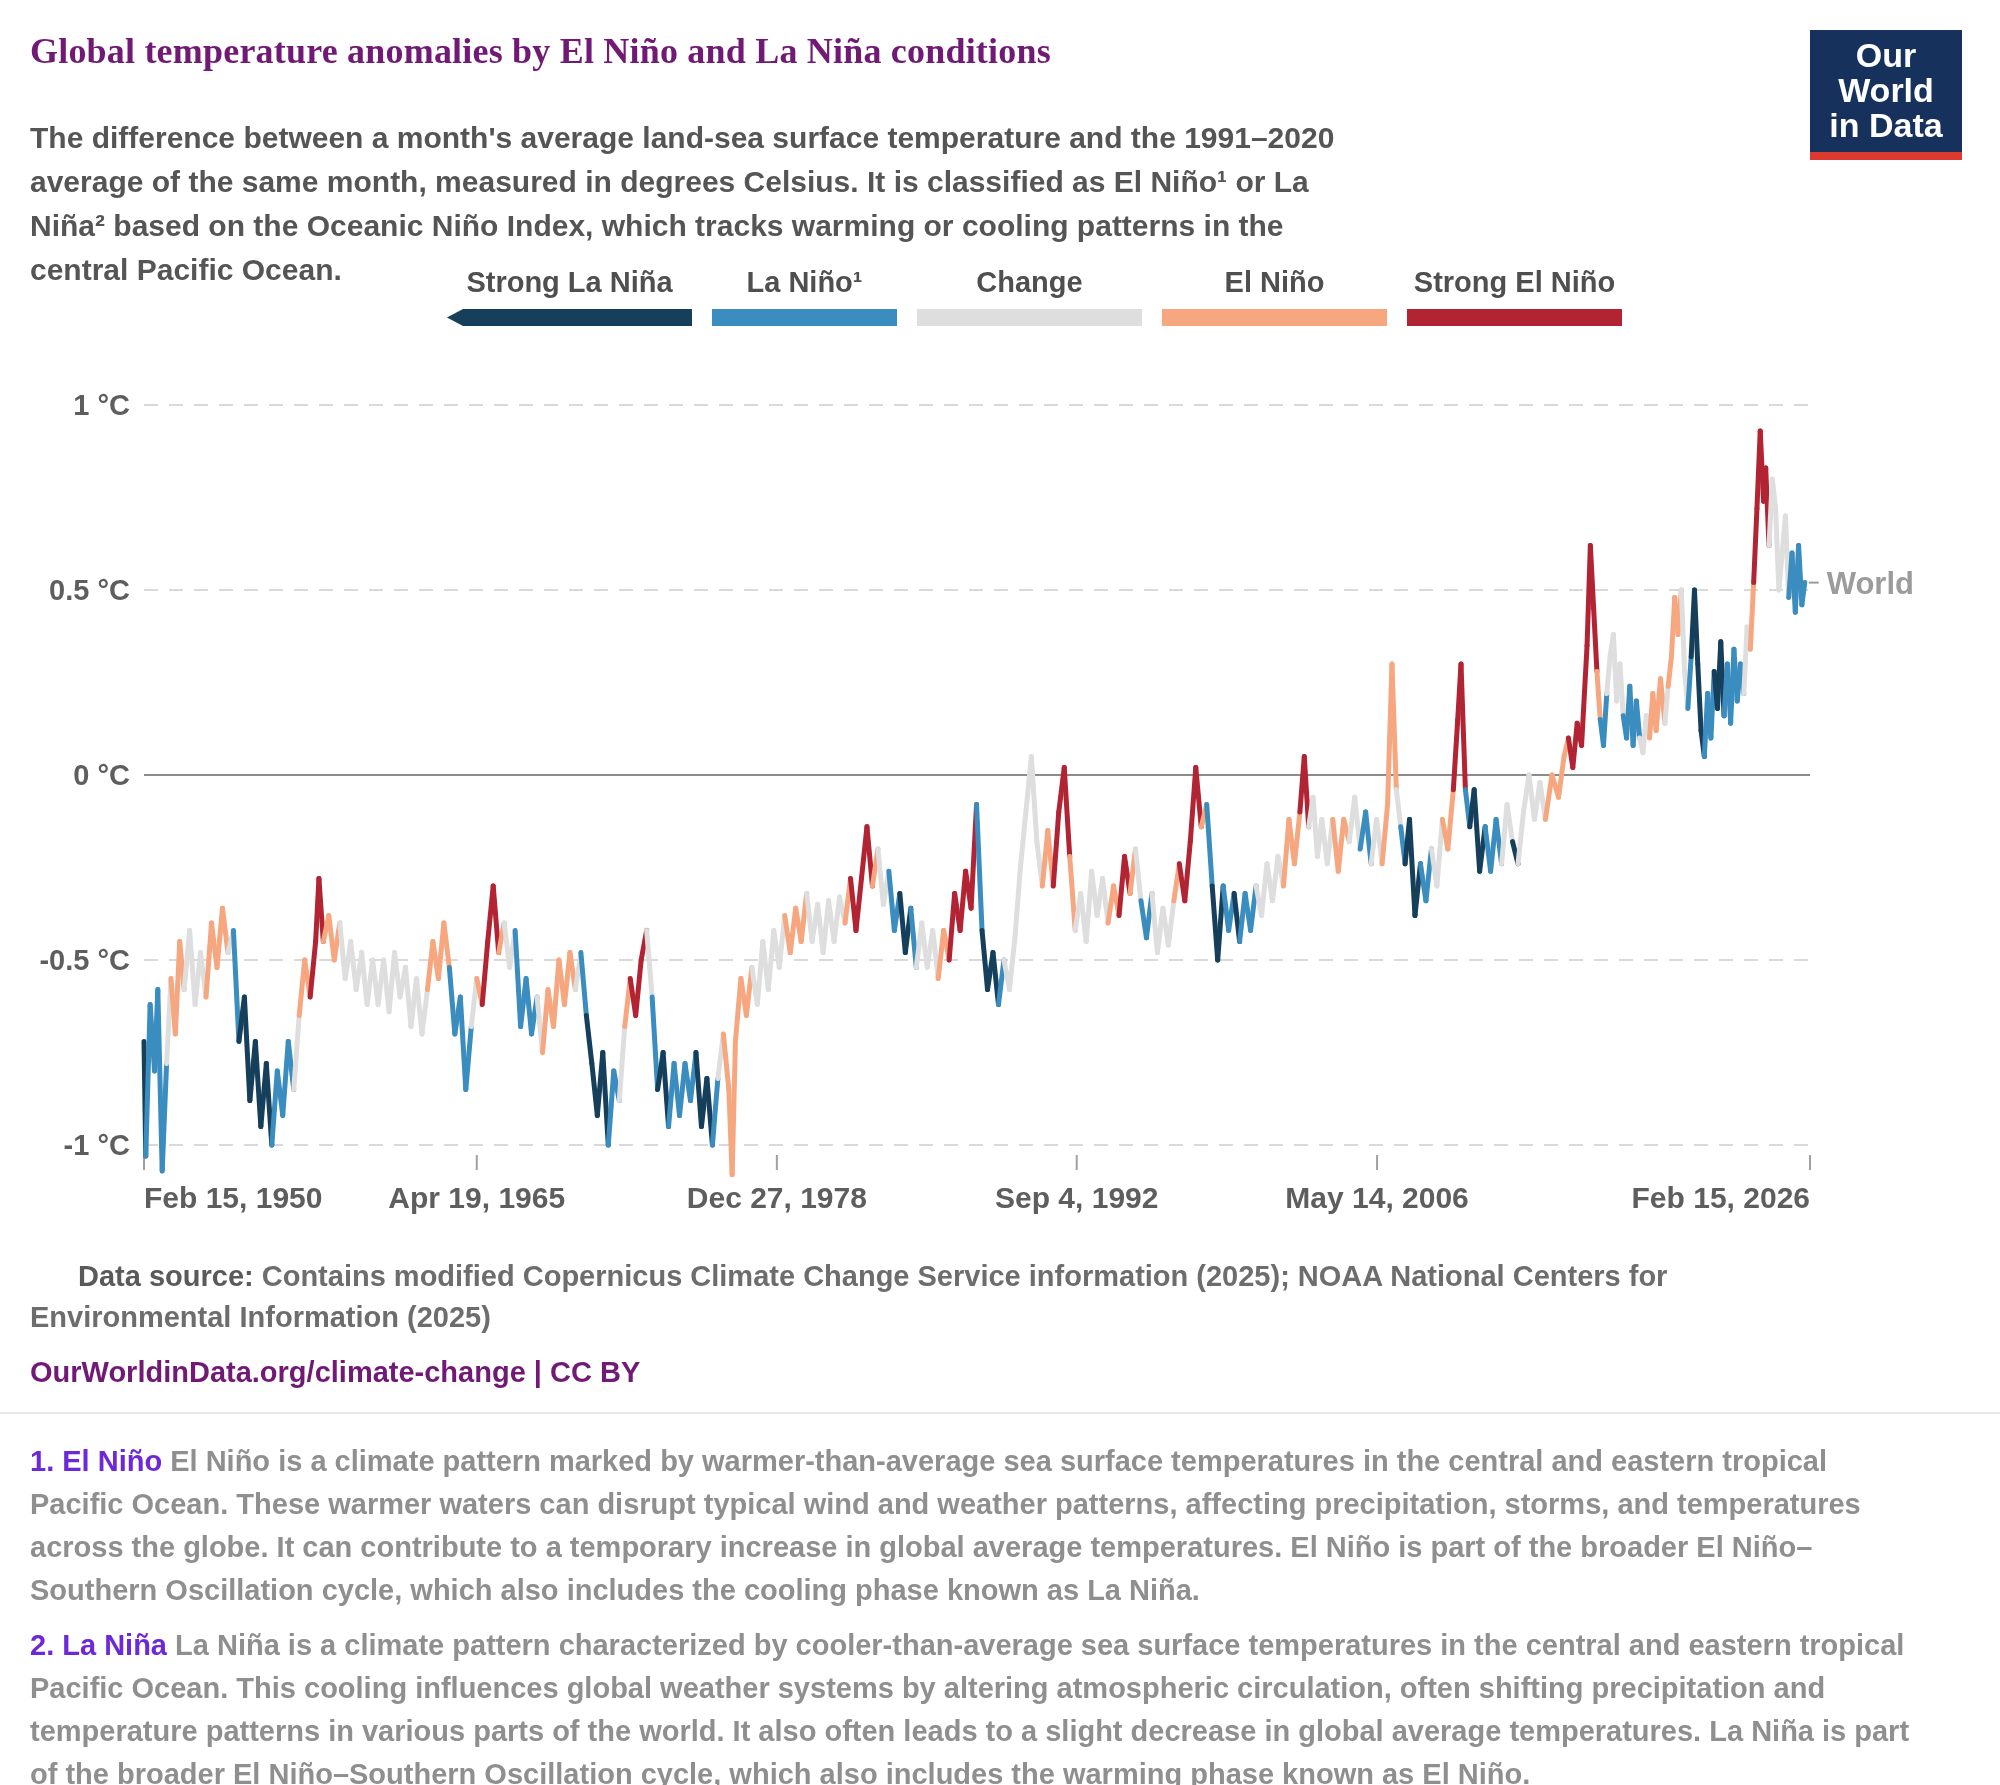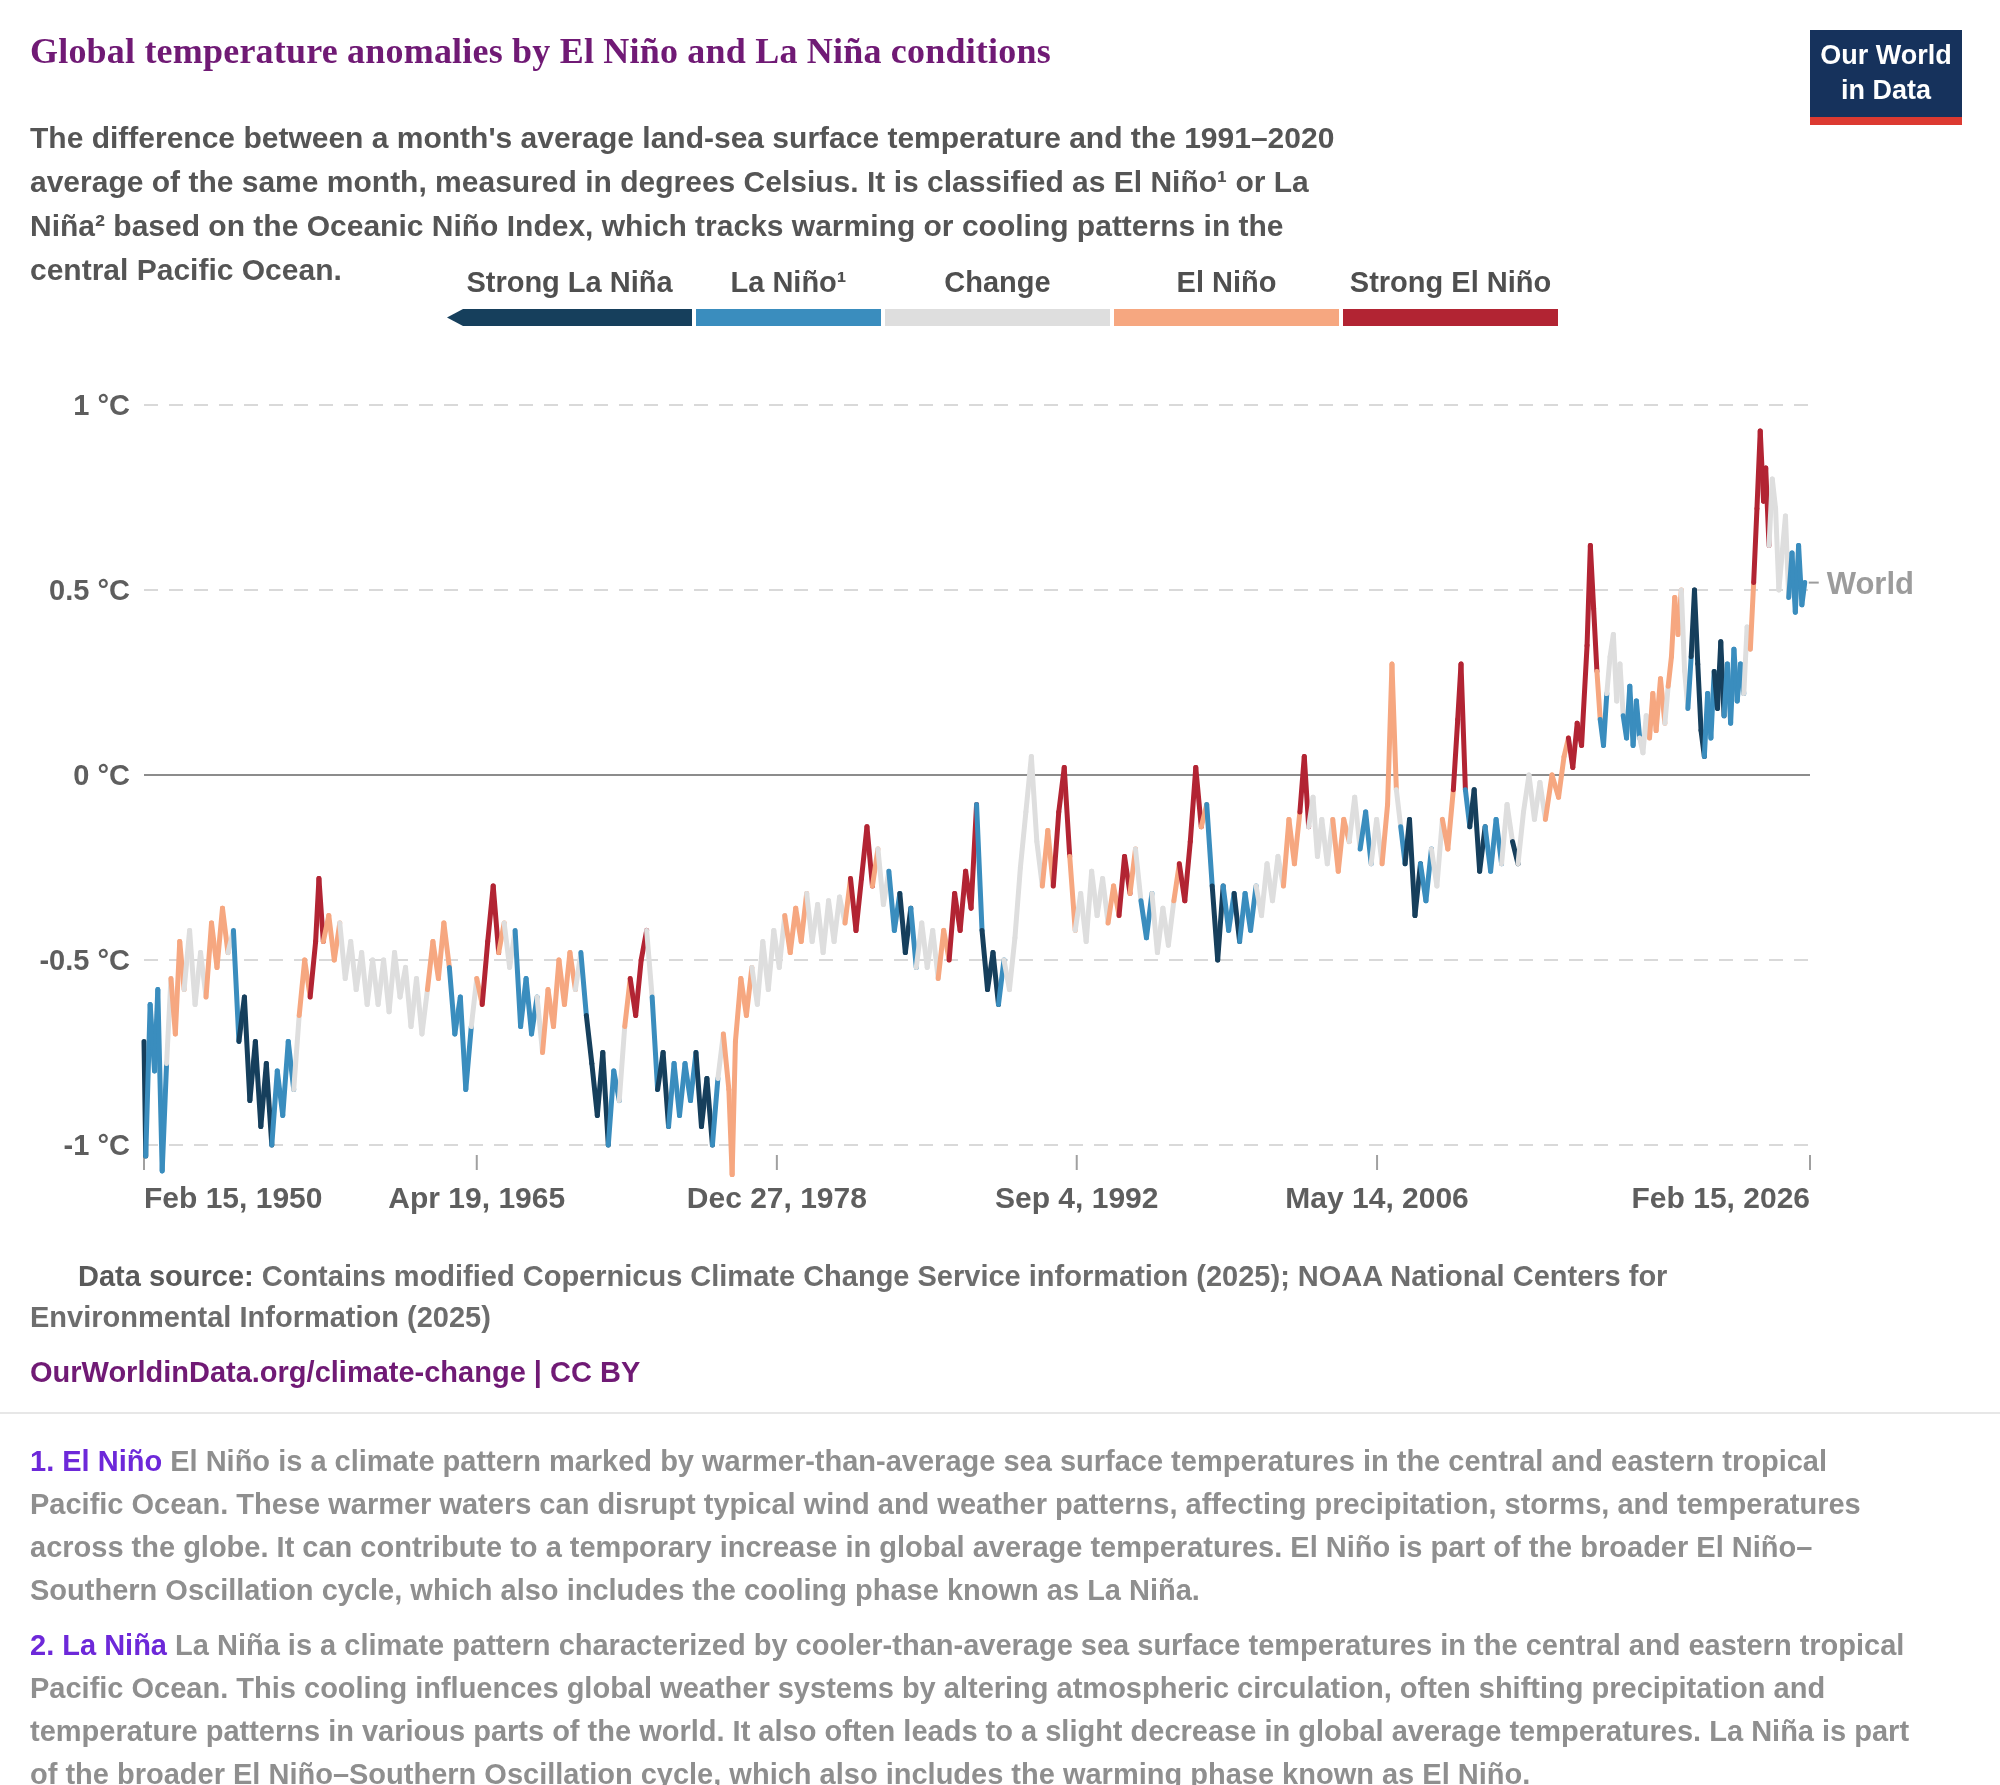--- a/index.html
+++ b/index.html
@@ -1,24 +1,24 @@
 <!DOCTYPE html>
 <html><head>
 <meta charset="utf-8">
 <style>
   html,body{margin:0;padding:0;background:#ffffff;}
   body{width:2000px;height:1785px;position:relative;font-family:"Liberation Sans",sans-serif;color:#3c3c3c;}
   .abs{position:absolute;font-weight:bold;}
   
   #page-title{left:30px;top:30px;width:1700px;font-family:"Liberation Serif",serif;font-weight:700;font-size:36px;letter-spacing:.2px;color:#701a75;}
   #owid-logo{right:38px;top:30px;width:152px;background:#16325c;color:#ffffff;text-align:center;
-    font-weight:700;font-size:27px;line-height:35px;padding:8px 0 9px 0;border-bottom:8px solid #dc3a31;cursor:pointer;}
+    font-weight:700;font-size:34px;line-height:35px;padding:8px 0 9px 0;border-bottom:8px solid #dc3a31;cursor:pointer;}
   #subtitle{left:30px;top:116px;width:1350px;font-size:30px;line-height:44px;color:#555555;}
   
-  #legend{left:447px;top:266px;display:flex;gap:4px;}
+  #legend{left:447px;top:266px;display:flex;gap:20px;}
   .leg-item{display:flex;flex-direction:column;align-items:center;cursor:pointer;}
   .leg-item .leg-label{font-size:29px;color:#4f4f4f;margin-bottom:10px;white-space:nowrap;}
   .leg-item .leg-bar{height:17px;width:100%;}
   .leg-item:nth-child(1){width:245px;}
   .leg-item:nth-child(2){width:185px;}
   .leg-item:nth-child(3){width:225px;}
   .leg-item:nth-child(4){width:225px;}
   .leg-item:nth-child(5){width:215px;}
   .leg-item:nth-child(1) .leg-bar{clip-path:polygon(16px 0,100% 0,100% 100%,16px 100%,0 50%);}
   

